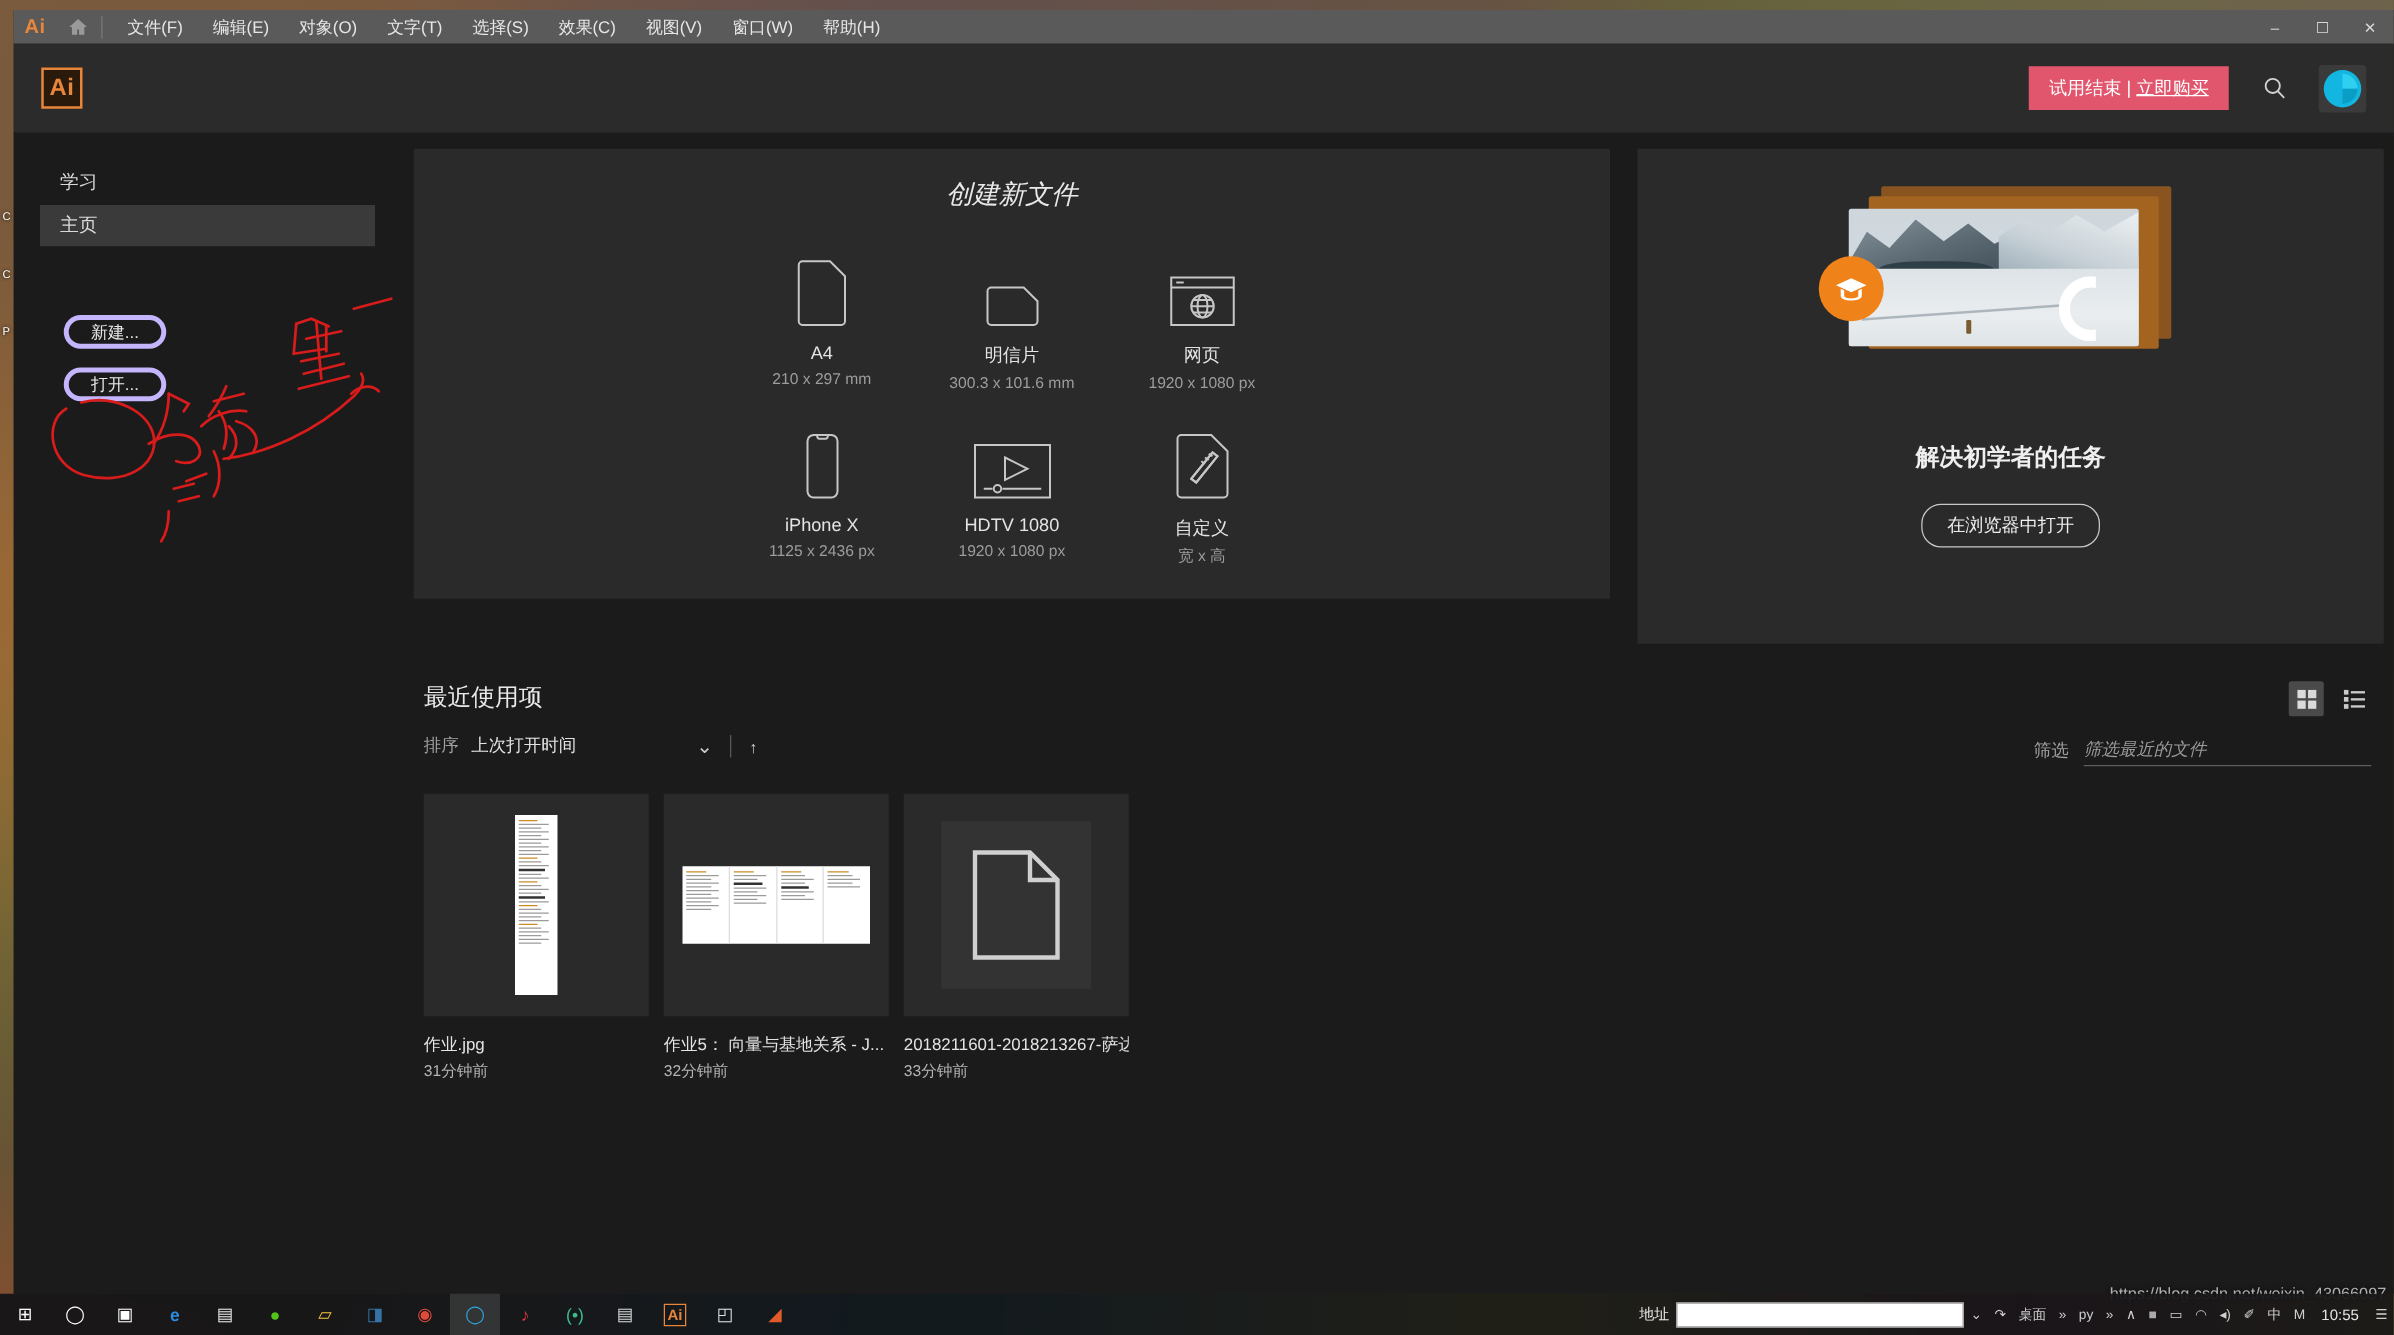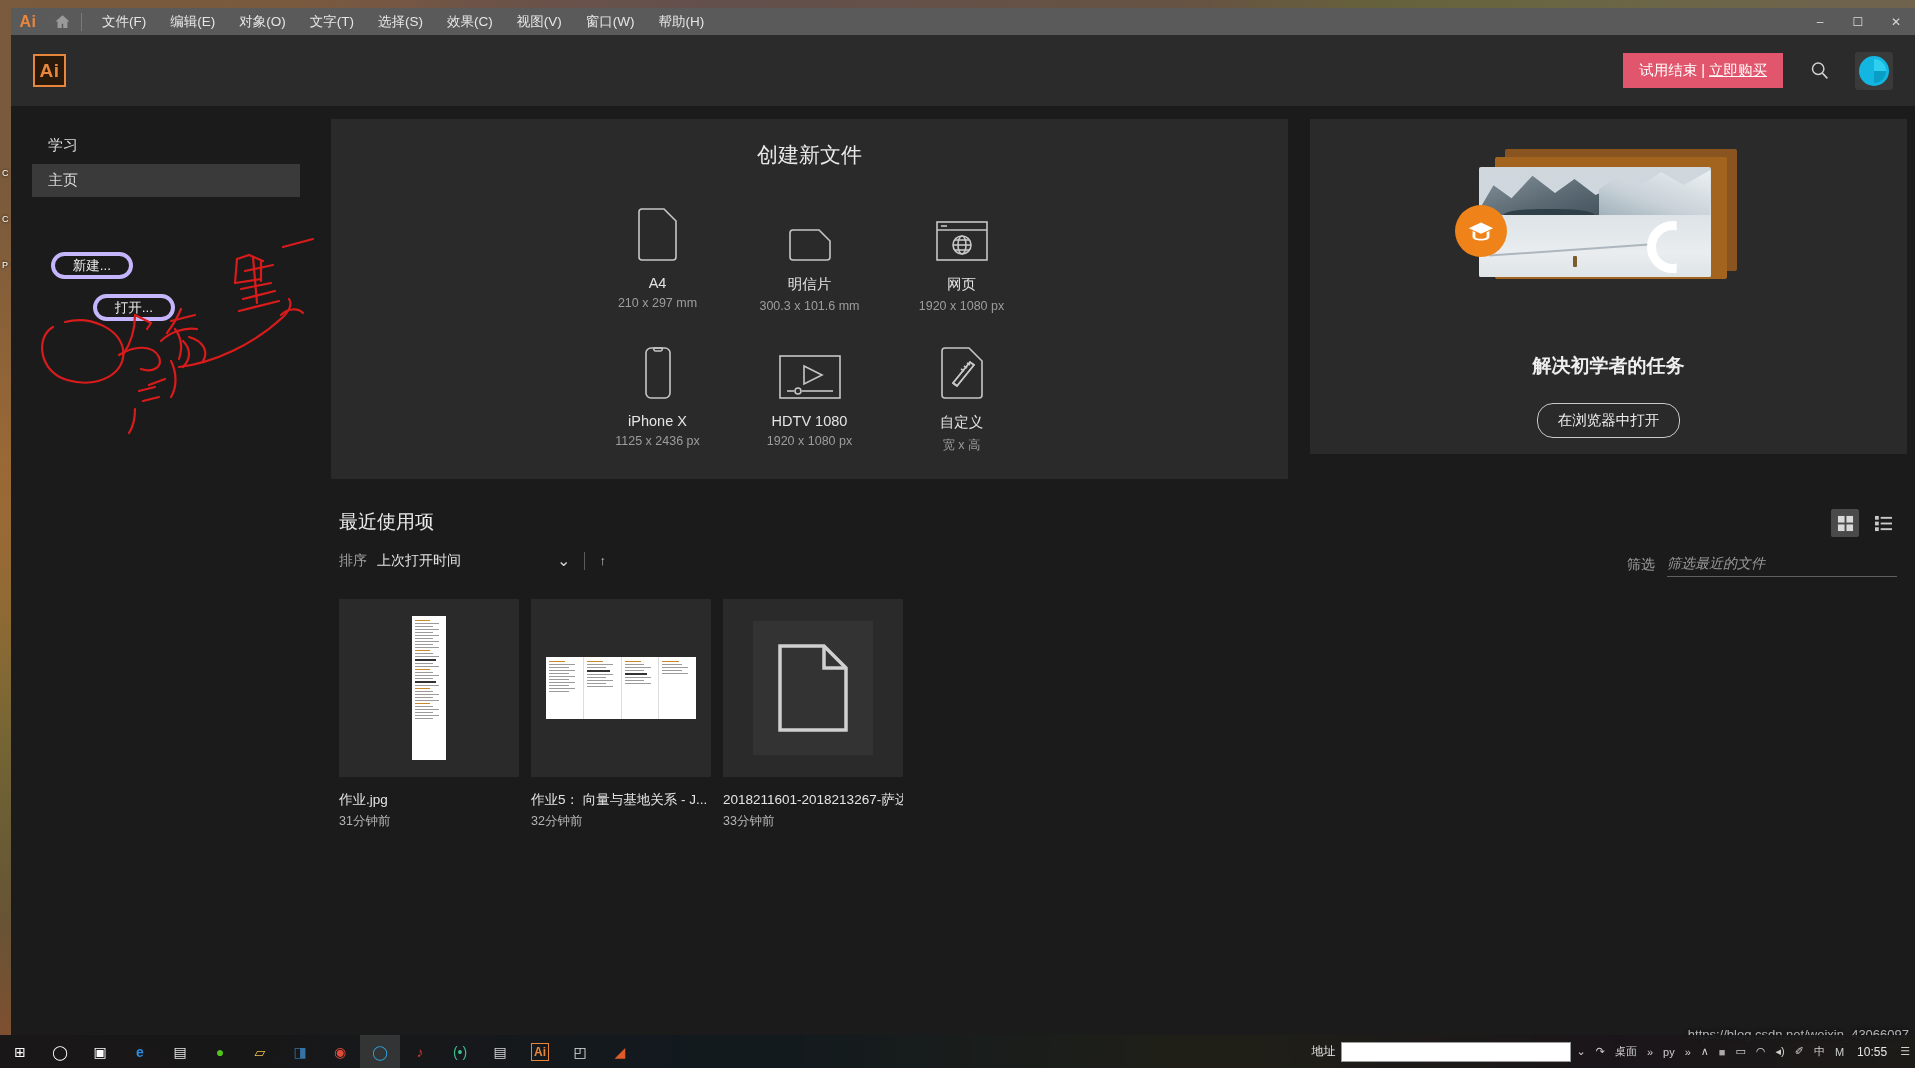--- a/index.html
+++ b/index.html
@@ -100,50 +100,50 @@
   }
   .nav-item.active { background: #3a3a3a; }
   .side-btn {
     width: 82px; height: 27px; margin-left: 40px;
     border: 4px solid #c4b5fd; border-radius: 14px;
     background: transparent; color: #e8e8e8; font-size: 13.5px;
     display: flex; align-items: center; justify-content: center;
     font-family: inherit;
   }
   #btn-new-wrap { margin-top: 55px; }
-  #btn-open-wrap { margin-top: 15px; padding-left: 42px; }
+  #btn-open-wrap { margin-top: 15px; }
 
   
   #annotation { position: absolute; left: 20px; top: 130px; pointer-events: none; }
 
   
   #content { flex: 1; min-width: 0; background: #1b1b1b; padding: 12px 0 0 0; overflow: hidden; }
 
   #top-row { display: flex; gap: 22px; padding: 0 8px 0 10px; }
 
   
   #create-panel {
     flex: 0 0 957px; background: #2a2a2a; height: 360px;
     padding-top: 22px;
   }
   #create-title {
-    text-align: center; color: #e9e9e9; font-size: 21px; margin-bottom: 32px;
+    text-align: center; color: #e9e9e9; font-size: 21px; margin-bottom: 32px; font-style: italic;
   }
   .preset-row { display: flex; justify-content: center; gap: 0; }
   .preset {
     width: 120px; text-align: center; margin: 0 16px;
   }
   .preset-icon-wrap { height: 62px; display: flex; align-items: flex-end; justify-content: center; }
   .preset-name { color: #e4e4e4; font-size: 14.5px; margin-top: 12px; }
   .preset-size { color: #9d9d9d; font-size: 12.5px; margin-top: 5px; }
   .preset-row.second { margin-top: 26px; }
 
   
   #promo-panel {
-    flex: 1; background: #2a2a2a; height: 335px;
+    flex: 1; background: #2a2a2a; height: 396px;
     display: flex; flex-direction: column; align-items: center;
     padding-top: 30px; position: relative;
   }
   #promo-stack { position: relative; width: 260px; height: 148px; }
   .stack-card { position: absolute; border-radius: 2px; }
   #stack-back  { left: 26px; top: 0;  width: 232px; height: 122px; background: #8a5420; }
   #stack-mid   { left: 16px; top: 8px; width: 232px; height: 122px; background: #a3641f; }
   #promo-photo {
     left: 0; top: 18px; width: 232px; height: 110px; overflow: hidden;
     background:

